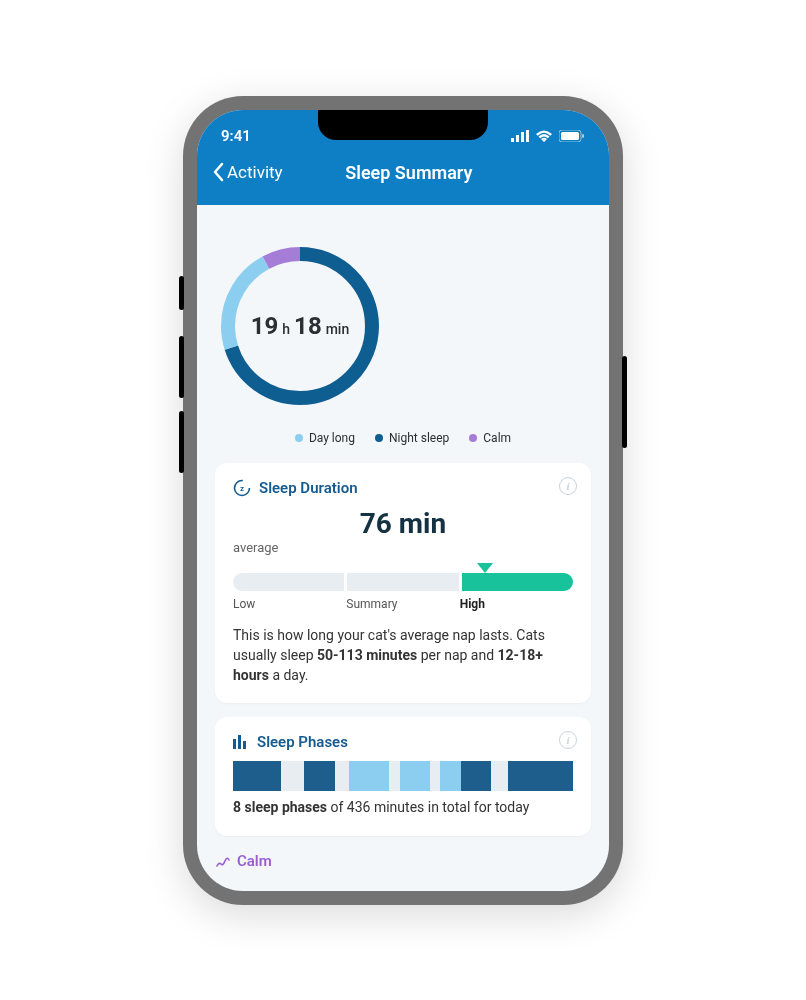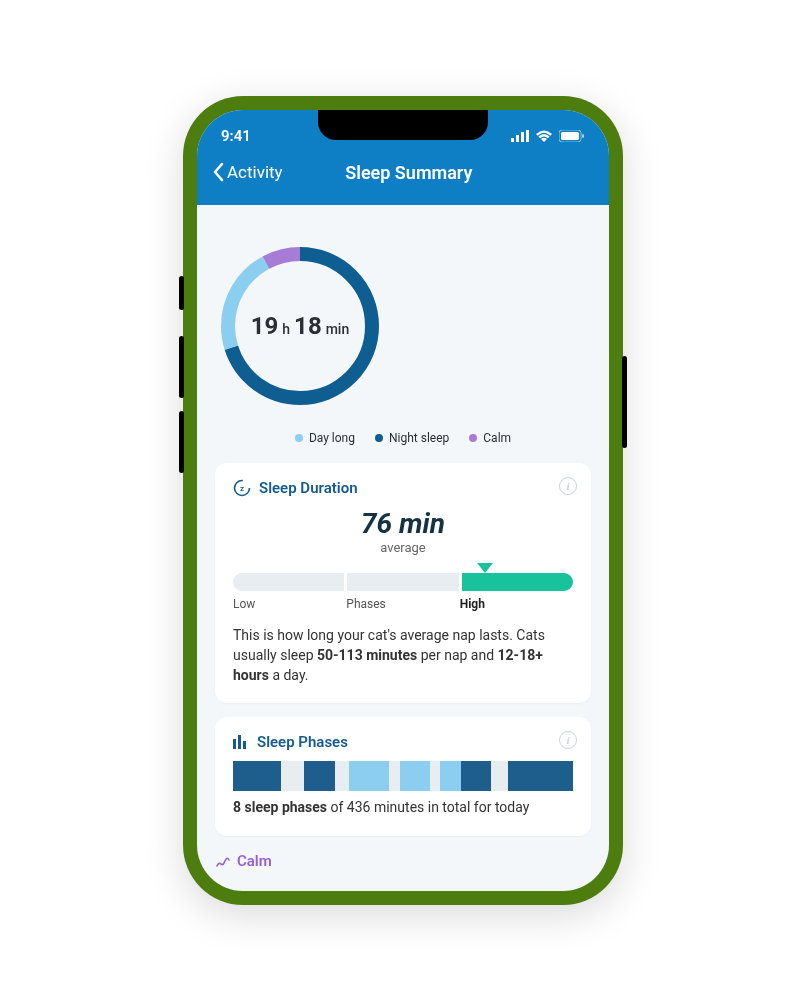--- a/index.html
+++ b/index.html
@@ -1,17 +1,17 @@
 <!DOCTYPE html>
 <html><head>
 <meta charset="utf-8">
 <style>
 *{box-sizing:border-box;margin:0;padding:0;font-family:-apple-system,BlinkMacSystemFont,"Segoe UI",Roboto,Helvetica,Arial,sans-serif;}
 body{background:#fff;width:806px;height:1000px;display:flex;align-items:center;justify-content:center;}
-.phone{width:440px;height:809px;background:#4d7c0f;border-radius:60px;padding:14px;position:relative;box-shadow:0 10px 40px rgba(0,0,0,.15);}
+.phone{width:440px;height:809px;background:#737373;border-radius:60px;padding:14px;position:relative;box-shadow:0 10px 40px rgba(0,0,0,.15);}
 .side-btn{position:absolute;background:#000;border-radius:3px;}
 .side-btn.b1{left:-4px;top:180px;width:5px;height:34px;}
 .side-btn.b2{left:-4px;top:240px;width:5px;height:62px;}
 .side-btn.b3{left:-4px;top:315px;width:5px;height:62px;}
 .side-btn.b4{right:-4px;top:260px;width:5px;height:92px;}
 .screen{width:100%;height:100%;background:#f4f7fa;border-radius:46px;overflow:hidden;position:relative;}
 .notch{position:absolute;top:0;left:50%;transform:translateX(-50%);width:170px;height:30px;background:#000;border-bottom-left-radius:18px;border-bottom-right-radius:18px;z-index:10;}
 .header{background:#0e7fc4;color:#fff;}
 .status-bar{display:flex;justify-content:space-between;align-items:center;padding:14px 24px 6px;height:44px;font-size:15px;font-weight:600;}
 .status-right{display:flex;align-items:center;gap:6px;}
@@ -26,22 +26,22 @@
 .ring svg{transform:rotate(-90deg);}
 .ring-center{position:absolute;inset:0;display:flex;align-items:center;justify-content:center;gap:4px;color:#2a2f33;}
 .ring-center .num{font-size:24px;font-weight:700;}
 .ring-center .unit{font-size:14px;font-weight:500;margin-top:6px;}
 .legend{display:flex;justify-content:center;gap:20px;padding:8px 0 18px;font-size:12px;color:#2a2f33;}
 .legend-item{display:flex;align-items:center;gap:6px;}
 .dot{width:8px;height:8px;border-radius:50%;}
 .card{background:#fff;border-radius:12px;padding:16px 18px 18px;margin-bottom:14px;box-shadow:0 1px 2px rgba(0,0,0,.04);position:relative;}
 .card-head{display:flex;align-items:center;gap:8px;color:#155b8f;font-weight:600;font-size:15px;margin-bottom:10px;}
 .info-icon{position:absolute;right:14px;top:14px;width:18px;height:18px;border:1.5px solid #c9d3da;border-radius:50%;display:flex;align-items:center;justify-content:center;color:#c9d3da;font-size:11px;font-weight:600;font-style:italic;font-family:Georgia,serif;}
-.big-val{text-align:center;font-size:28px;font-weight:700;color:#153243;font-style:italic;}
-.sub-label{text-align:center;font-size:13px;color:#666;margin-bottom:18px;}
+.big-val{text-align:center;font-size:28px;font-weight:700;color:#153243;}
+.sub-label{font-size:13px;color:#666;margin-bottom:18px;}
 .gauge{position:relative;height:18px;margin:10px 0 6px;}
 .gauge-track{position:absolute;inset:0;display:flex;gap:3px;}
 .gauge-seg{flex:1;height:100%;}
 .gauge-seg:first-child{border-top-left-radius:9px;border-bottom-left-radius:9px;}
 .gauge-seg:last-child{border-top-right-radius:9px;border-bottom-right-radius:9px;}
 .gauge-marker{position:absolute;top:-10px;width:0;height:0;border-left:8px solid transparent;border-right:8px solid transparent;border-top:10px solid #18c29b;transform:translateX(-50%);}
 .gauge-labels{display:flex;font-size:12px;color:#555;margin-top:4px;}
 .gauge-labels span{flex:1;text-align:left;}
 .desc{font-size:14px;color:#333;line-height:1.45;margin-top:14px;}
 .desc b{font-weight:700;}
@@ -140,21 +140,21 @@
         <div class="gauge">
           <div class="gauge-track" id="gauge-track">
               <div class="gauge-seg" style="background: rgb(232, 237, 241);"></div>
               <div class="gauge-seg" style="background: rgb(232, 237, 241);"></div>
               <div class="gauge-seg" style="background: rgb(24, 194, 155);"></div>
             </div>
           <div class="gauge-marker" id="gauge-marker" style="left: 74%;"></div>
         </div>
         <div class="gauge-labels">
           <span>Low</span>
-          <span>Phases</span>
+          <span>Summary</span>
           <span style="font-weight:700;color:#222;">High</span>
         </div>
         <p class="desc">
           <span>This is how long your cat's average nap lasts. Cats usually sleep </span><b>50-113 minutes</b><span> per nap and </span><b>12-18+ hours</b><span> a day.</span>
         </p>
       </div>
 
       <div class="card">
         <div class="info-icon">i</div>
         <div class="card-head">

